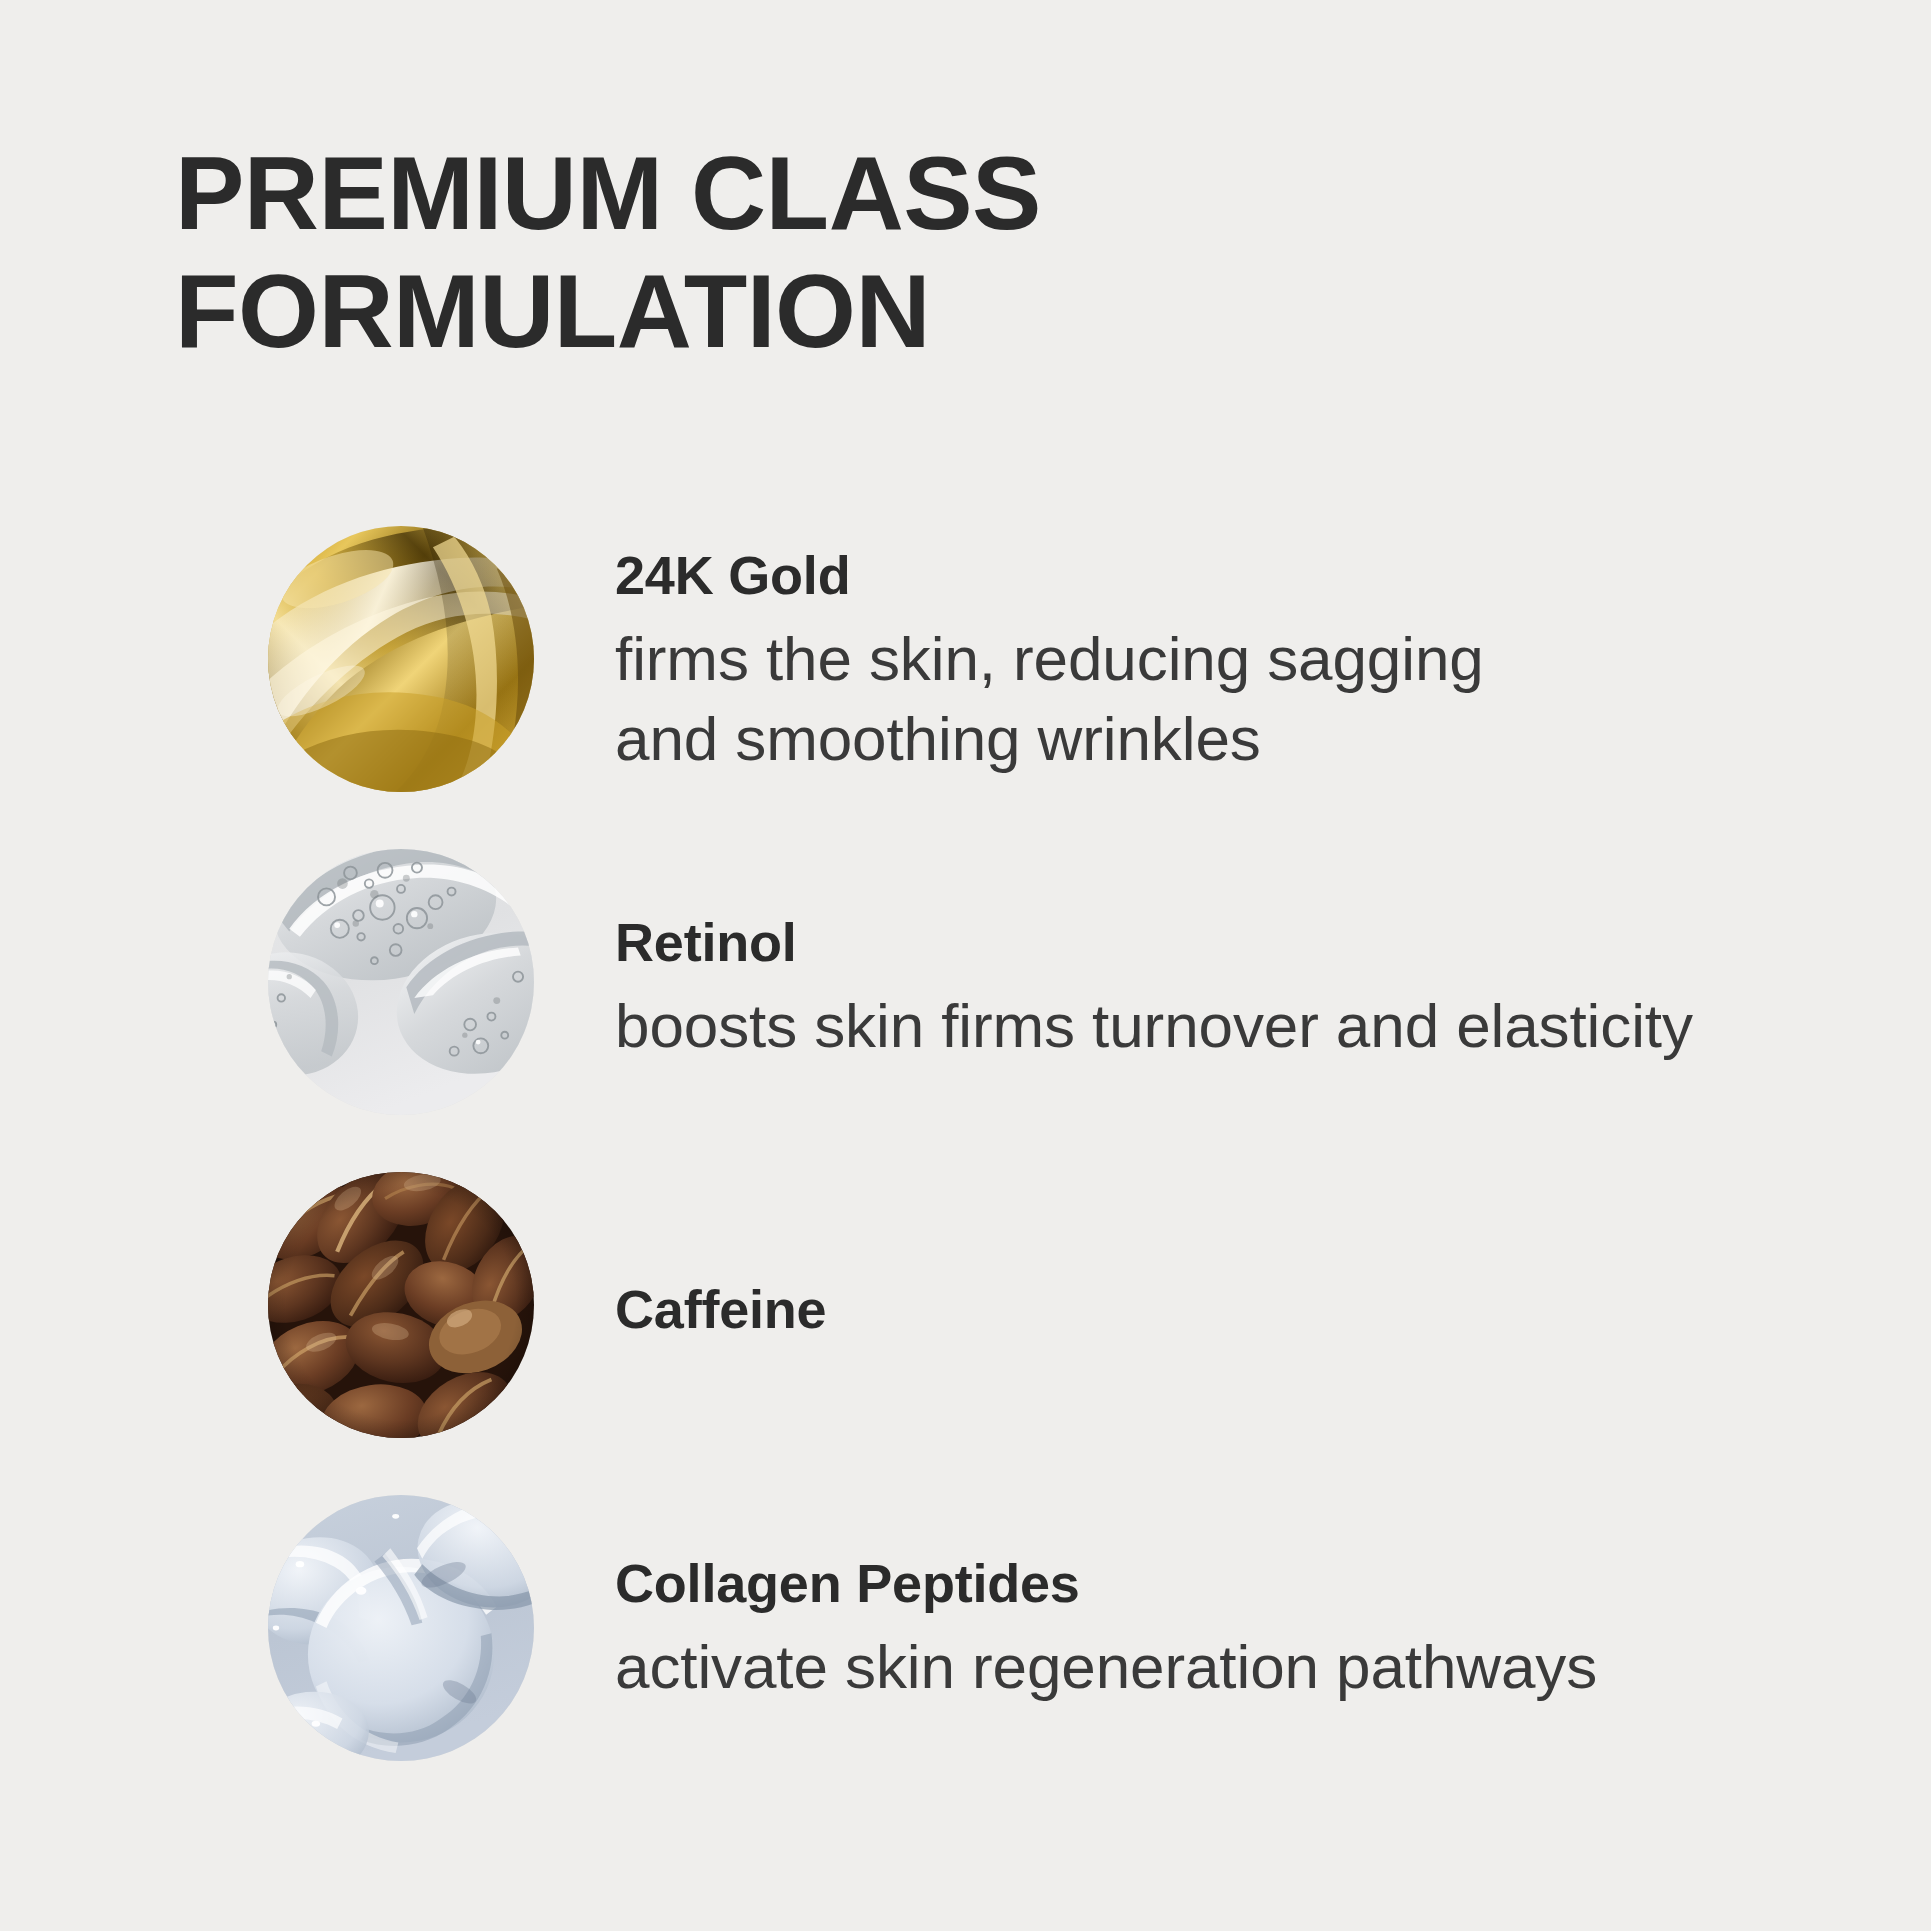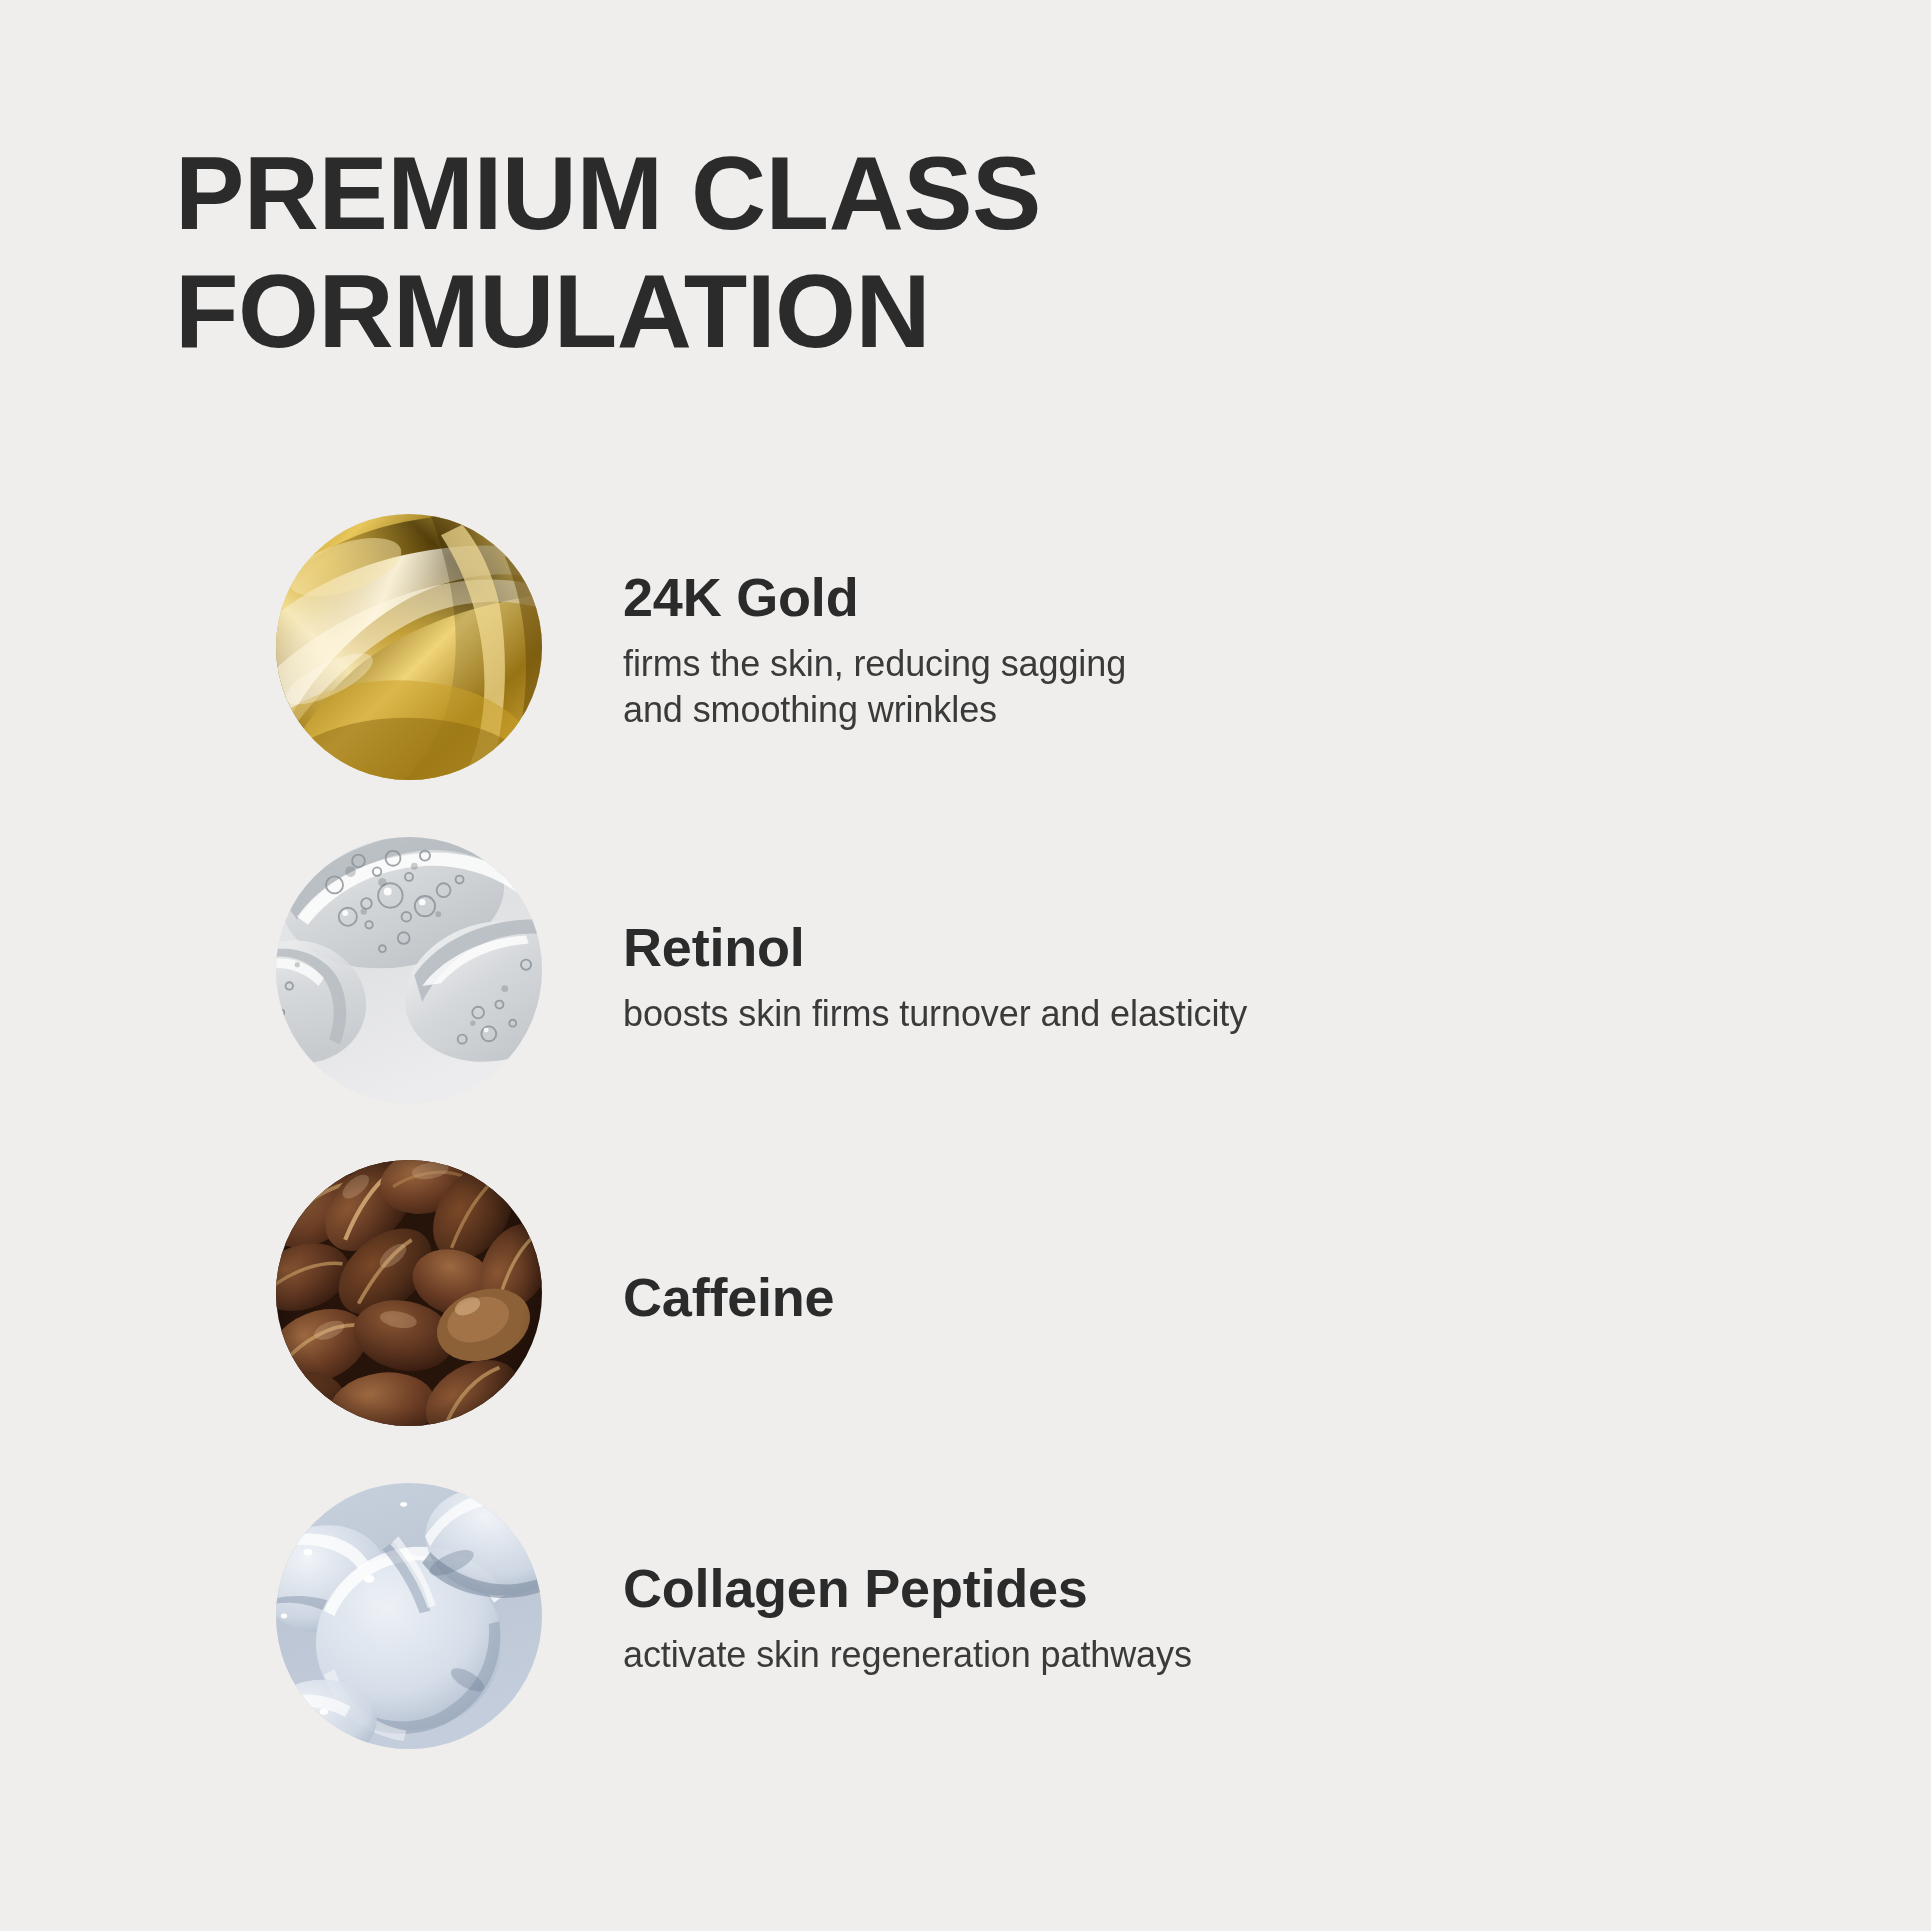--- a/index.html
+++ b/index.html
@@ -31,23 +31,22 @@
     line-height:1.13;
     color:#2b2b2b;
     text-transform:uppercase;
     white-space:nowrap;
   }
 
   
   .ingredients {
     position:absolute;
     left:0;
-    top:485px;
+    top:497px;
     width:1931px;
-    padding-left:8px;
   }
   .ingredient {
     position:relative;
     height:323px;
     display:flex;
     align-items:center;
   }
 
   .thumb {
     position:absolute;
@@ -68,21 +67,21 @@
   }
   .ing-name {
     font-size:54px;
     font-weight:700;
     color:#2b2b2b;
     line-height:1.12;
     letter-spacing:-0.2px;
     margin-bottom:13.5px;
   }
   .ing-desc {
-    font-size:36px;
+    font-size:62px;
     font-weight:300;
     color:#3a3a3a;
     line-height:1.30;
     letter-spacing:-0.1px;
     white-space:pre-line;
   }
 
   
   .row-0 .copy { margin-top:7.7px; }
   .row-1 .copy { margin-top:16px; }

